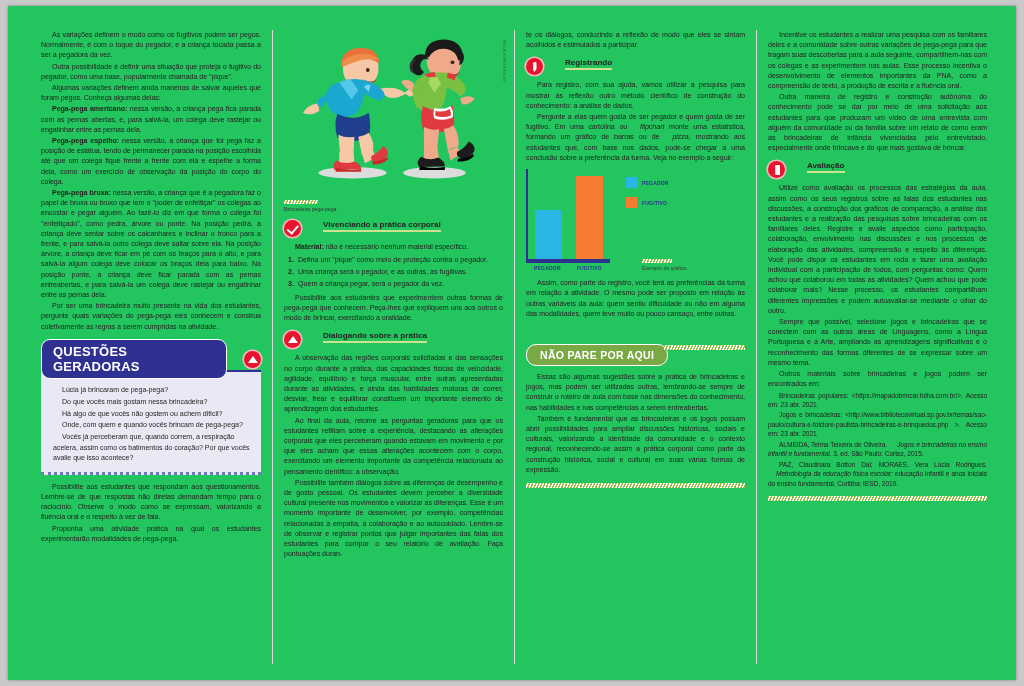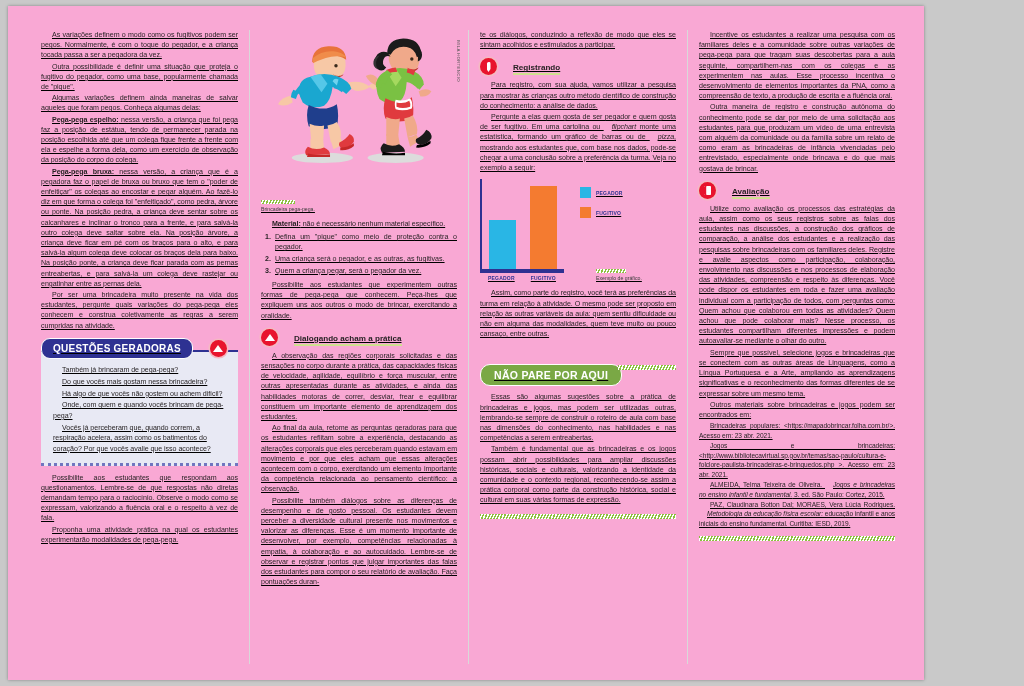--- a/index.html
+++ b/index.html
@@ -4,25 +4,24 @@
 <style>
   * { box-sizing: border-box; margin: 0; padding: 0; }
   html, body {
     width: 1024px; height: 686px;
     background: #c9c9c9;
     font-family: "Liberation Sans", sans-serif;
     overflow: hidden;
   }
   .page {
     position: absolute; left: 8px; top: 6px;
-    width: 916px; height: 674px;
-    background: #f9a8d4;
+    width: 1008px; height: 674px;
+    background: #22c55e;
     box-shadow: 0 0 3px rgba(0,0,0,.35);
     padding: 24px 18px 16px 22px;
-    text-decoration: underline;
   }
   .cols {
     display: flex;
     height: 100%;
     gap: 0;
   }
   .col {
     width: 25%;
     padding: 0 11px;
     position: relative;
@@ -53,21 +52,21 @@
     white-space: nowrap; letter-spacing: .3px;
   }
   .cap-rule {
     width: 34px; height: 4px; margin: 1px 0 2px 0;
     background: repeating-linear-gradient(115deg,#8cbf3f 0 1.4px,#ffffff 1.4px 2.8px);
   }
   .caption { font-size: 5.2px; color: #3a3a3a; margin-bottom: 7px; }
 
   
   .sec-head {
-    display: flex; align-items: flex-end; gap: 16px;
+    display: flex; align-items: flex-start; gap: 22px;
     margin: 8px 0 5px 0;
   }
   .ic {
     width: 17px; height: 17px; border-radius: 50%;
     background: #e8142d; position: relative; flex: 0 0 auto;
     box-shadow: 0 0 0 1.6px #f4b9c2;
     display: flex; align-items: center; justify-content: center;
   }
   .ic::after { content: ""; position: absolute; }
   .ic-check::after {
@@ -92,21 +91,21 @@
   .sec-title {
     font-size: 8.1px; font-weight: bold; color: #231f20;
     border-bottom: 2px solid #cfe08f; padding-bottom: 1px;
   }
 
   
   .qg-wrap { margin: 7px 0 7px 0; position: relative; }
   .qg-barrow { display: flex; align-items: center; position: relative; z-index: 2; }
   .qg-pill {
     background: #2e3192; color: #fff; font-weight: bold;
-    font-size: 10px; letter-spacing: .25px;
+    font-size: 13px; letter-spacing: .25px;
     padding: 4px 11px 4.5px 11px; border-radius: 9px;
     border: 1.6px solid #fff;
   }
   .qg-icon {
     width: 17px; height: 17px; border-radius: 50%;
     background: #e8142d; box-shadow: 0 0 0 1.6px #f4b9c2;
     margin-left: 17px; position: relative;
     display:flex; align-items:center; justify-content:center;
   }
   .qg-icon::after {
@@ -176,31 +175,32 @@
 </head>
 <body>
 
 <div class="page">
  <div class="cols">
 
   <div class="col">
     <p>As variações definem o modo como os fugitivos podem ser pegos. Normalmente, é com o toque do pegador, e a criança tocada passa a ser a pegadora da vez.</p>
     <p>Outra possibilidade é definir uma situação que proteja o fugitivo do pegador, como uma base, popularmente chamada de "pique".</p>
     <p>Algumas variações definem ainda maneiras de salvar aqueles que foram pegos. Conheça algumas delas:</p>
+    <p><b>Pega-pega americano:</b><span> nessa versão, a criança pega fica parada com as pernas abertas, e, para salvá-la, um colega deve rastejar ou engatinhar entre as pernas dela.</span></p>
     <p><b>Pega-pega espelho:</b><span> nessa versão, a criança que foi pega faz a posição de estátua, tendo de permanecer parada na posição escolhida até que um colega fique frente a frente com ela e espelhe a forma dela, como um exercício de observação da posição do corpo do colega.</span></p>
     <p><b>Pega-pega bruxa:</b><span> nessa versão, a criança que é a pegadora faz o papel de bruxa ou bruxo que tem o "poder de enfeitiçar" os colegas ao encostar e pegar alguém. Ao fazê-lo diz em que forma o colega foi "enfeitiçado", como pedra, árvore ou ponte. Na posição pedra, a criança deve sentar sobre os calcanhares e inclinar o tronco para a frente, e para salvá-la outro colega deve saltar sobre ela. Na posição árvore, a criança deve ficar em pé com os braços para o alto, e para salvá-la algum colega deve colocar os braços dela para baixo. Na posição ponte, a criança deve ficar parada com as pernas entreabertas, e para salvá-la um colega deve rastejar ou engatinhar entre as pernas dela.</span></p>
     <p>Por ser uma brincadeira muito presente na vida dos estudantes, pergunte quais variações do pega-pega eles conhecem e construa coletivamente as regras a serem cumpridas na atividade.</p>
 
     <div class="qg-wrap">
       <div class="qg-barrow">
         <div class="qg-pill">QUESTÕES GERADORAS</div>
         <div class="qg-icon"></div>
       </div>
       <div class="qg-body">
-        <p>Também já brincaram de pega-pega?</p>
+        <p>Lúcia já brincaram de pega-pega?</p>
         <p>Do que vocês mais gostam nessa brincadeira?</p>
         <p>Há algo de que vocês não gostem ou achem difícil?</p>
         <p>Onde, com quem e quando vocês brincam de pega-pega?</p>
         <p>Vocês já perceberam que, quando correm, a respiração acelera, assim como os batimentos do coração? Por que vocês avalie que isso acontece?</p>
       </div>
     </div>
 
     <p>Possibilite aos estudantes que respondam aos questionamentos. Lembre-se de que respostas não diretas demandam tempo para o raciocínio. Observe o modo como se expressam, valorizando a fluência oral e o respeito à vez de fala.</p>
     <p>Proponha uma atividade prática na qual os estudantes experimentarão modalidades de pega-pega.</p>
   </div>
@@ -263,45 +263,49 @@
         <path d="M144 133 q9 5 18 1 q7 4 7 9 l-27 1 q-4 -6 2 -11z" fill="#1b1b1b"></path>
         <path d="M143 143 q13 3 26 1 l0 3 l-27 0z" fill="#000"></path>
         <path d="M182 128 q8 -4 12 -11 q7 3 6 10 q-4 7 -13 8 q-7 -2 -5 -7z" fill="#1b1b1b"></path>
         <path d="M183 135 q9 0 16 -5 l0 3 q-7 6 -17 5z" fill="#000"></path>
       </svg>
       <div class="credit">MILA HORTENCIO</div>
     </div>
     <div class="cap-rule"></div>
     <div class="caption">Brincadeira pega-pega.</div>
 
+    <div class="sec-head">
+      <span class="ic ic-check"></span>
+      <span class="sec-title">Vivenciando a prática corporal</span>
+    </div>
     <p><b>Material:</b><span> não é necessário nenhum material específico.</span></p>
     <ol class="steps">
       <li>Defina um "pique" como meio de proteção contra o pegador.</li>
       <li>Uma criança será o pegador, e as outras, as fugitivas.</li>
       <li>Quem a criança pegar, será o pegador da vez.</li>
     </ol>
     <p>Possibilite aos estudantes que experimentem outras formas de pega-pega que conhecem. Peça-lhes que expliquem uns aos outros o modo de brincar, exercitando a oralidade.</p>
 
     <div class="sec-head">
       <span class="ic ic-tri"></span>
-      <span class="sec-title">Dialogando acham a prática</span>
+      <span class="sec-title">Dialogando sobre a prática</span>
     </div>
     <p>A observação das regiões corporais solicitadas e das sensações no corpo durante a prática, das capacidades físicas de velocidade, agilidade, equilíbrio e força muscular, entre outras apresentadas durante as atividades, e ainda das habilidades motoras de correr, desviar, frear e equilibrar constituem um importante elemento de aprendizagem dos estudantes.</p>
     <p>Ao final da aula, retome as perguntas geradoras para que os estudantes reflitam sobre a experiência, destacando as alterações corporais que eles perceberam quando estavam em movimento e por que eles acham que essas alterações acontecem com o corpo, exercitando um elemento importante da competência relacionada ao pensamento científico: a observação.</p>
     <p>Possibilite também diálogos sobre as diferenças de desempenho e de gosto pessoal. Os estudantes devem perceber a diversidade cultural presente nos movimentos e valorizar as diferenças. Esse é um momento importante de desenvolver, por exemplo, competências relacionadas à empatia, à colaboração e ao autocuidado. Lembre-se de observar e registrar pontos que julgar importantes das falas dos estudantes para compor o seu relatório de avaliação. Faça pontuações duran-</p>
   </div>
 
   <div class="col">
     <p class="noind">te os diálogos, conduzindo a reflexão de modo que eles se sintam acolhidos e estimulados a participar.</p>
 
     <div class="sec-head">
       <span class="ic ic-pen"></span>
       <span class="sec-title">Registrando</span>
     </div>
-    <p>Para registro, com sua ajuda, vamos utilizar a pesquisa para mostrar às crianças outro método científico de construção do conhecimento: a análise de dados.</p>
+    <p>Para registro, com sua ajuda, vamos utilizar a pesquisa para mostrar às reflexão outro método científico de construção do conhecimento: a análise de dados.</p>
     <p><span>Pergunte a elas quem gosta de ser pegador e quem gosta de ser fugitivo. Em uma cartolina ou </span><i>flipchart</i><span> monte uma estatística, formando um gráfico de barras ou de </span><i>pizza</i><span>, mostrando aos estudantes que, com base nos dados, pode-se chegar a uma conclusão sobre a preferência da turma. Veja no exemplo a seguir:</span></p>
 
     <div class="chart-box">
       <div class="chart-inner">
         <div>
           <div class="plot">
             <div class="bars">
               <div class="bar" id="bar0" style="height: 55%; background: rgb(41, 182, 229);"></div>
               <div class="bar" id="bar1" style="height: 92%; background: rgb(244, 123, 48);"></div>
             </div>

